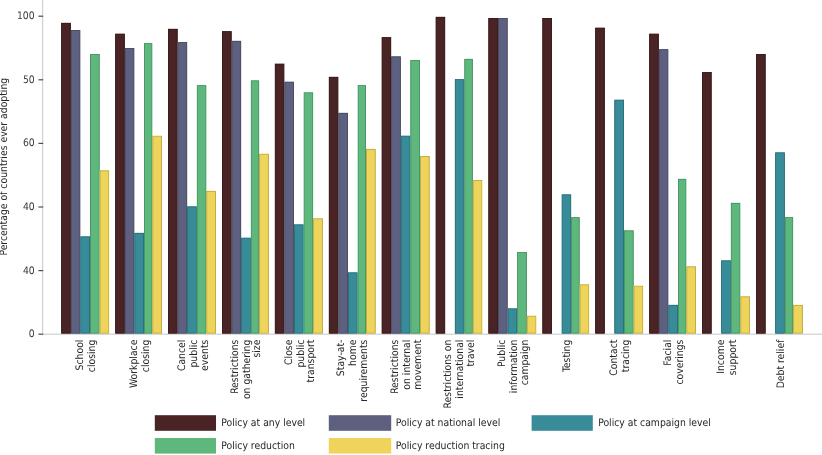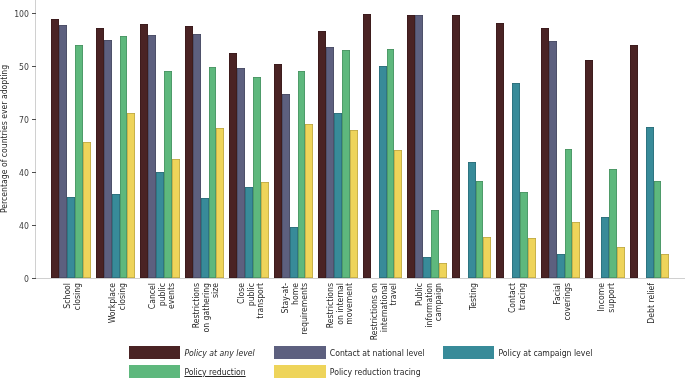--- a/index.html
+++ b/index.html
@@ -28,21 +28,21 @@
 <div id="page">
     <div class="axis-line" style="left: 35.3px; top: 0px; width: 1px; height: 278.4px;"></div>
     <div class="axis-line" style="left: 35.3px; top: 278.4px; width: 649.7px; height: 0.9px;"></div>
     <div class="ytick-mark" style="left: 31.6px; top: 277.95px; width: 4.7px; height: 0.9px;"></div>
     <div class="ytick-label" style="left: -1.1px; top: 274.2px; width: 30px;">0</div>
     <div class="ytick-mark" style="left: 31.6px; top: 224.95px; width: 4.7px; height: 0.9px;"></div>
     <div class="ytick-label" style="left: -1.1px; top: 221.2px; width: 30px;">40</div>
     <div class="ytick-mark" style="left: 31.6px; top: 171.95px; width: 4.7px; height: 0.9px;"></div>
     <div class="ytick-label" style="left: -1.1px; top: 168.2px; width: 30px;">40</div>
     <div class="ytick-mark" style="left: 31.6px; top: 118.95px; width: 4.7px; height: 0.9px;"></div>
-    <div class="ytick-label" style="left: -1.1px; top: 115.2px; width: 30px;">70</div>
+    <div class="ytick-label" style="left: -1.1px; top: 115.2px; width: 30px;">60</div>
     <div class="ytick-mark" style="left: 31.6px; top: 65.95px; width: 4.7px; height: 0.9px;"></div>
     <div class="ytick-label" style="left: -1.1px; top: 62.2px; width: 30px;">50</div>
     <div class="ytick-mark" style="left: 31.6px; top: 12.95px; width: 4.7px; height: 0.9px;"></div>
     <div class="ytick-label" style="left: -1.1px; top: 9.2px; width: 30px;">100</div>
     <div class="ylabel" style="left: -1.2px; top: 213.2px; transform: rotate(-90deg);">Percentage of countries ever adopting</div>
     <div class="bar" style="left: 51.15px; top: 19.23px; width: 7.96px; height: 259.17px; background: rgb(74, 35, 36); box-shadow: rgb(58, 27, 28) 0px 0px 0px 0.7px inset;"></div>
     <div class="bar" style="left: 59.11px; top: 24.795px; width: 7.96px; height: 253.605px; background: rgb(93, 96, 127); box-shadow: rgb(73, 75, 99) 0px 0px 0px 0.7px inset;"></div>
     <div class="bar" style="left: 67.07px; top: 196.78px; width: 7.96px; height: 81.62px; background: rgb(56, 139, 153); box-shadow: rgb(44, 108, 119) 0px 0px 0px 0.7px inset;"></div>
     <div class="bar" style="left: 75.03px; top: 44.935px; width: 7.96px; height: 233.465px; background: rgb(94, 184, 125); box-shadow: rgb(73, 144, 98) 0px 0px 0px 0.7px inset;"></div>
     <div class="bar" style="left: 82.99px; top: 142.19px; width: 7.96px; height: 136.21px; background: rgb(238, 212, 90); box-shadow: rgb(186, 165, 70) 0px 0px 0px 0.7px inset;"></div>
@@ -189,22 +189,22 @@
     <div class="bar" style="left: 629.65px; top: 45.2px; width: 7.96px; height: 233.2px; background: rgb(74, 35, 36); box-shadow: rgb(58, 27, 28) 0px 0px 0px 0.7px inset;"></div>
     <div class="bar" style="left: 645.57px; top: 127.35px; width: 7.96px; height: 151.05px; background: rgb(56, 139, 153); box-shadow: rgb(44, 108, 119) 0px 0px 0px 0.7px inset;"></div>
     <div class="bar" style="left: 653.53px; top: 180.88px; width: 7.96px; height: 97.52px; background: rgb(94, 184, 125); box-shadow: rgb(73, 144, 98) 0px 0px 0px 0.7px inset;"></div>
     <div class="bar" style="left: 661.49px; top: 254.02px; width: 7.96px; height: 24.38px; background: rgb(238, 212, 90); box-shadow: rgb(186, 165, 70) 0px 0px 0px 0.7px inset;"></div>
     <div class="xtick-wrap" style="left: 646.65px; top: 282.7px;">
       <div class="xtick-label" style="width: 300px; margin-left: -300px;">
         <div>Debt relief</div>
       </div>
     </div>
     <div class="legend-swatch" style="left: 129px; top: 346.3px; width: 51.2px; height: 12.6px; background: rgb(74, 35, 36);"></div>
-    <div class="legend-text" style="left: 184.4px; top: 348.5px; font-style: italic;">Policy at any level</div>
+    <div class="legend-text" style="left: 184.4px; top: 348.5px;">Policy at any level</div>
     <div class="legend-swatch" style="left: 274.4px; top: 346.3px; width: 51.2px; height: 12.6px; background: rgb(93, 96, 127);"></div>
-    <div class="legend-text" style="left: 329.8px; top: 348.5px;">Contact at national level</div>
+    <div class="legend-text" style="left: 329.8px; top: 348.5px;">Policy at national level</div>
     <div class="legend-swatch" style="left: 443.1px; top: 346.3px; width: 51.2px; height: 12.6px; background: rgb(56, 139, 153);"></div>
     <div class="legend-text" style="left: 498.5px; top: 348.5px;">Policy at campaign level</div>
     <div class="legend-swatch" style="left: 129px; top: 365.3px; width: 51.2px; height: 12.6px; background: rgb(94, 184, 125);"></div>
-    <div class="legend-text" style="left: 184.4px; top: 367.5px; text-decoration: underline;">Policy reduction</div>
+    <div class="legend-text" style="left: 184.4px; top: 367.5px;">Policy reduction</div>
     <div class="legend-swatch" style="left: 274.4px; top: 365.3px; width: 51.2px; height: 12.6px; background: rgb(238, 212, 90);"></div>
     <div class="legend-text" style="left: 329.8px; top: 367.5px;">Policy reduction tracing</div>
   </div>
 
 </body></html>

